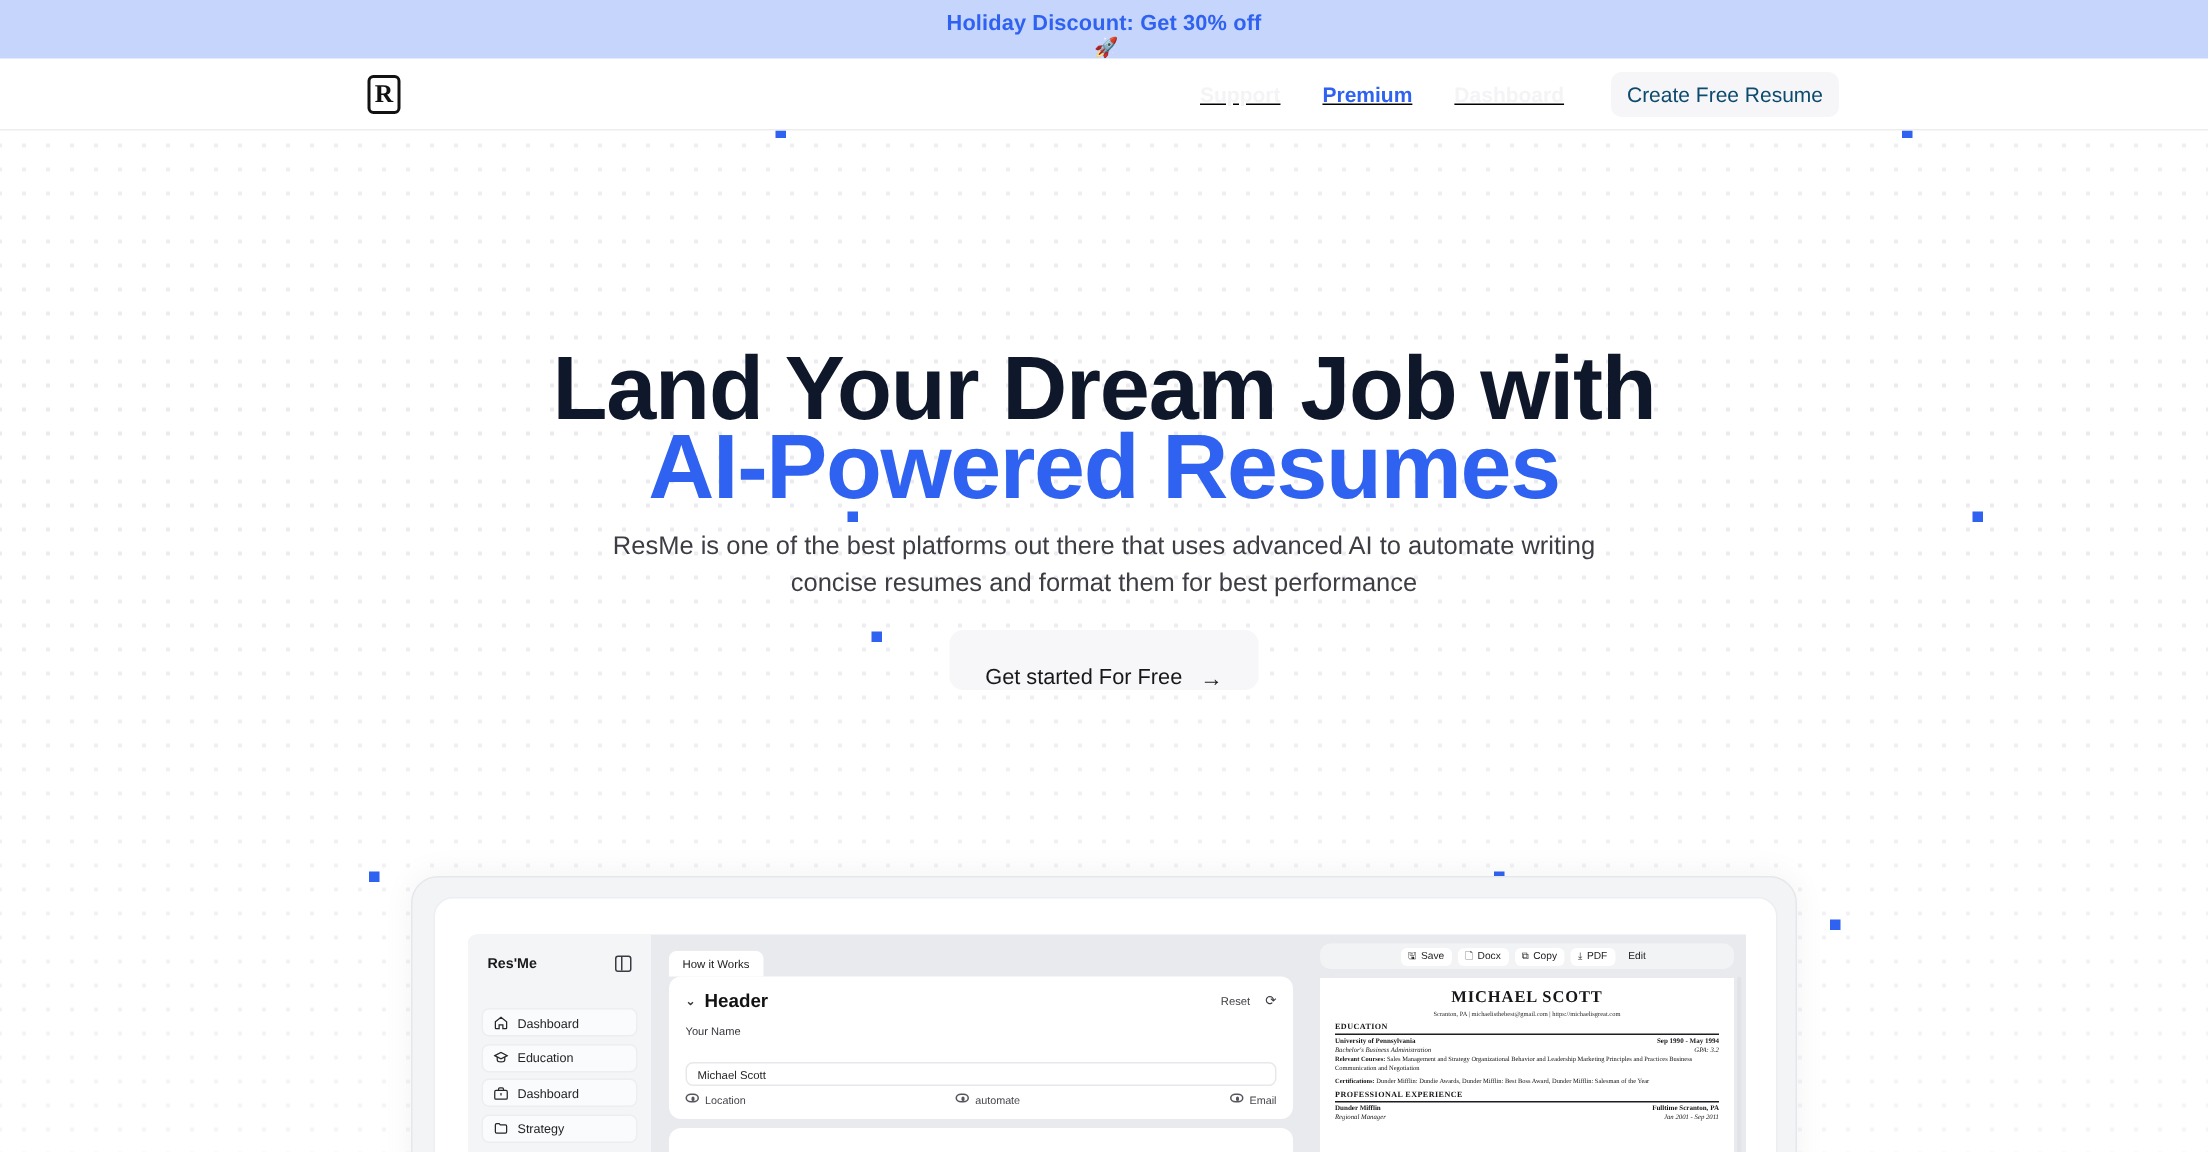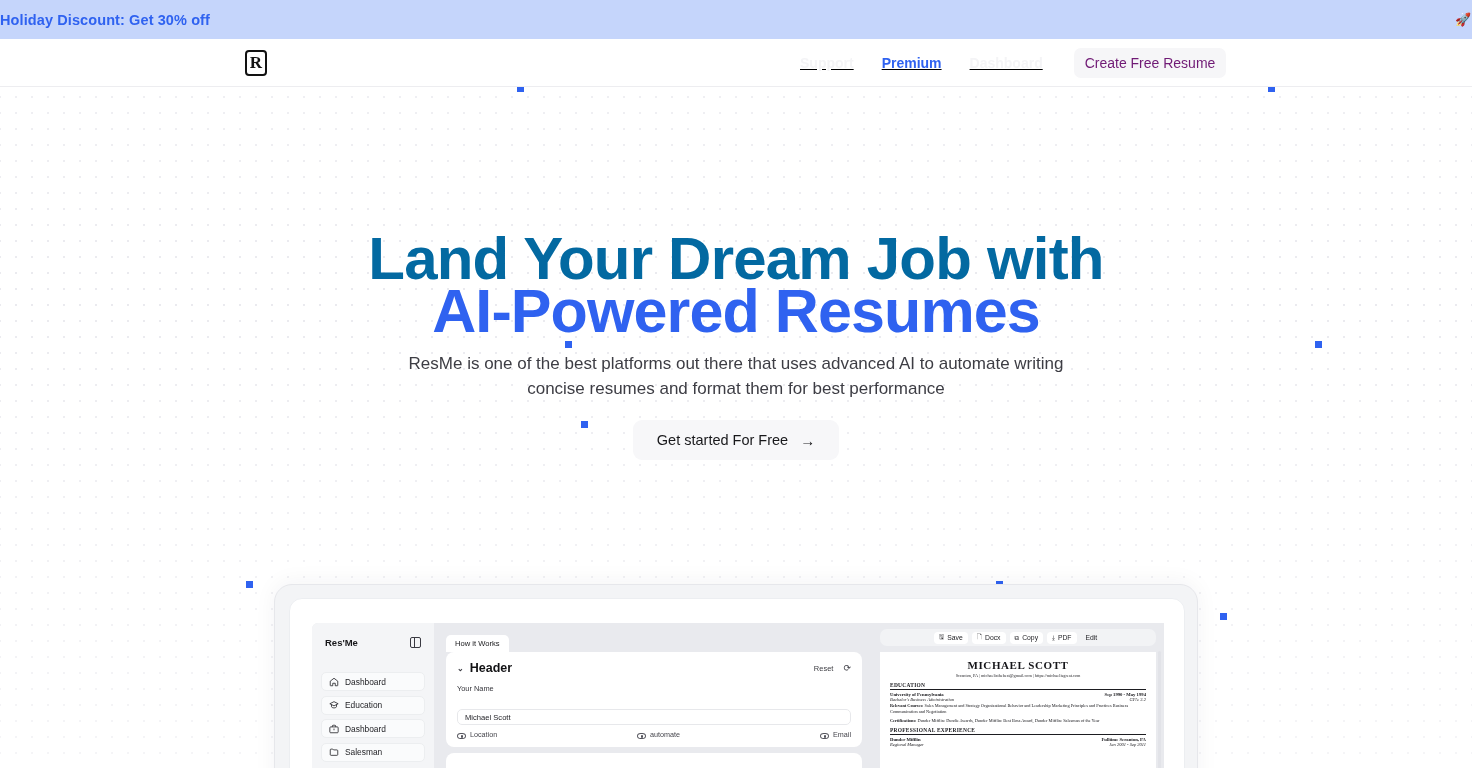--- a/index.html
+++ b/index.html
@@ -14,22 +14,23 @@
 
   
   .promo-banner {
     position: absolute;
     top: 0; left: 0;
     width: 1472px;
     height: 39px;
     background: #c5d5fb;
     display: flex;
     align-items: center;
-    justify-content: space-between;
+    justify-content: flex-end;
     z-index: 40;
+    flex-direction: column;
   }
   .promo-text {
     font-size: 14.5px;
     font-weight: bold;
     color: #2f62f0;
     letter-spacing: 0.1px;
   }
   .promo-emoji { font-size: 13px; margin-left: 3px; }
 
   
@@ -81,21 +82,21 @@
   .nav-link.active { color: #2f62f0; }
   .cta-nav-btn {
     position: absolute;
     top: 48px; left: 1074px;
     width: 152px; height: 30px;
     background: #f6f6f8;
     border: none;
     border-radius: 7px;
     font-family: "Liberation Sans", sans-serif;
     font-size: 14px;
-    color: #701a75;
+    color: #0c4a6e;
     cursor: pointer;
     z-index: 41;
   }
 
   
   .dot-bg {
     position: absolute;
     top: 87px; left: 0;
     width: 1472px; height: 681px;
     background-color: #ffffff;
@@ -124,21 +125,21 @@
     top: 87px; left: 0;
     width: 1472px;
     z-index: 5;
     text-align: center;
   }
   .hero-title-ghost {
     position: absolute;
     top: 140px; left: 0; width: 1472px;
     font-size: 60px;
     font-weight: bold;
-    color: #0369a1;
+    color: #0f172a;
     letter-spacing: -0.8px;
     line-height: 1.08;
     white-space: nowrap;
   }
   .hero-title-main {
     position: absolute;
     top: 192px; left: 0; width: 1472px;
     font-size: 61px;
     font-weight: bold;
     color: #2f62f0;
@@ -159,21 +160,21 @@
     top: 333px; left: 633px;
     width: 206px; height: 40px;
     background: #f7f7f9;
     border: none;
     border-radius: 9px;
     font-family: "Liberation Sans", sans-serif;
     font-size: 14.5px;
     color: #18181b;
     cursor: pointer;
     display: flex;
-    align-items: center;
+    align-items: flex-end;
     justify-content: center;
     gap: 12px;
   }
   .arrow-ico { font-size: 15px; line-height: 1; }
 
   
   .mock-outer {
     position: absolute;
     top: 584px; left: 274px;
     width: 924px; height: 220px;
@@ -286,21 +287,21 @@
   .mk-input {
     height: 16px;
     border: 1px solid #e7e8eb;
     border-radius: 5px;
     display: flex; align-items: center;
     padding-left: 7px;
     font-size: 7.6px; color: #25252a;
     margin-bottom: 5px;
   }
   .mk-metarow { display: flex; justify-content: space-between; }
-  .mk-meta { display: flex; align-items: flex-end; gap: 4px; font-size: 7.2px; color: #45454c; }
+  .mk-meta { display: flex; align-items: flex-start; gap: 4px; font-size: 7.2px; color: #45454c; }
   .eye {
     width: 9px; height: 6px;
     border: 1px solid #55555d;
     border-radius: 50% / 60%;
     position: relative;
   }
   .eye::after {
     content: ""; position: absolute;
     left: 2.7px; top: 1.1px;
     width: 2.6px; height: 2.6px;
@@ -464,21 +465,21 @@
               <path d="M8 7V5a2 2 0 0 1 2-2h4a2 2 0 0 1 2 2v2"></path>
               <path d="M12 11v4"></path>
           </svg>
           <span>Dashboard</span>
         </div>
 
         <div class="mk-navitem">
           <svg class="mk-ico" viewBox="0 0 24 24" fill="none" stroke="#26262b" stroke-width="2">
             <path d="M3 7a2 2 0 0 1 2-2h4l2 2h8a2 2 0 0 1 2 2v9a2 2 0 0 1-2 2H5a2 2 0 0 1-2-2z"></path>
           </svg>
-          <span>Salesman</span>
+          <span>Strategy</span>
         </div>
       </div>
 
       <div class="mk-main">
         <div class="mk-tab">How it Works</div>
 
         <div class="mk-card">
           <div class="mk-card-head">
             <div class="mk-card-title">
               <span class="chev">⌄</span>

